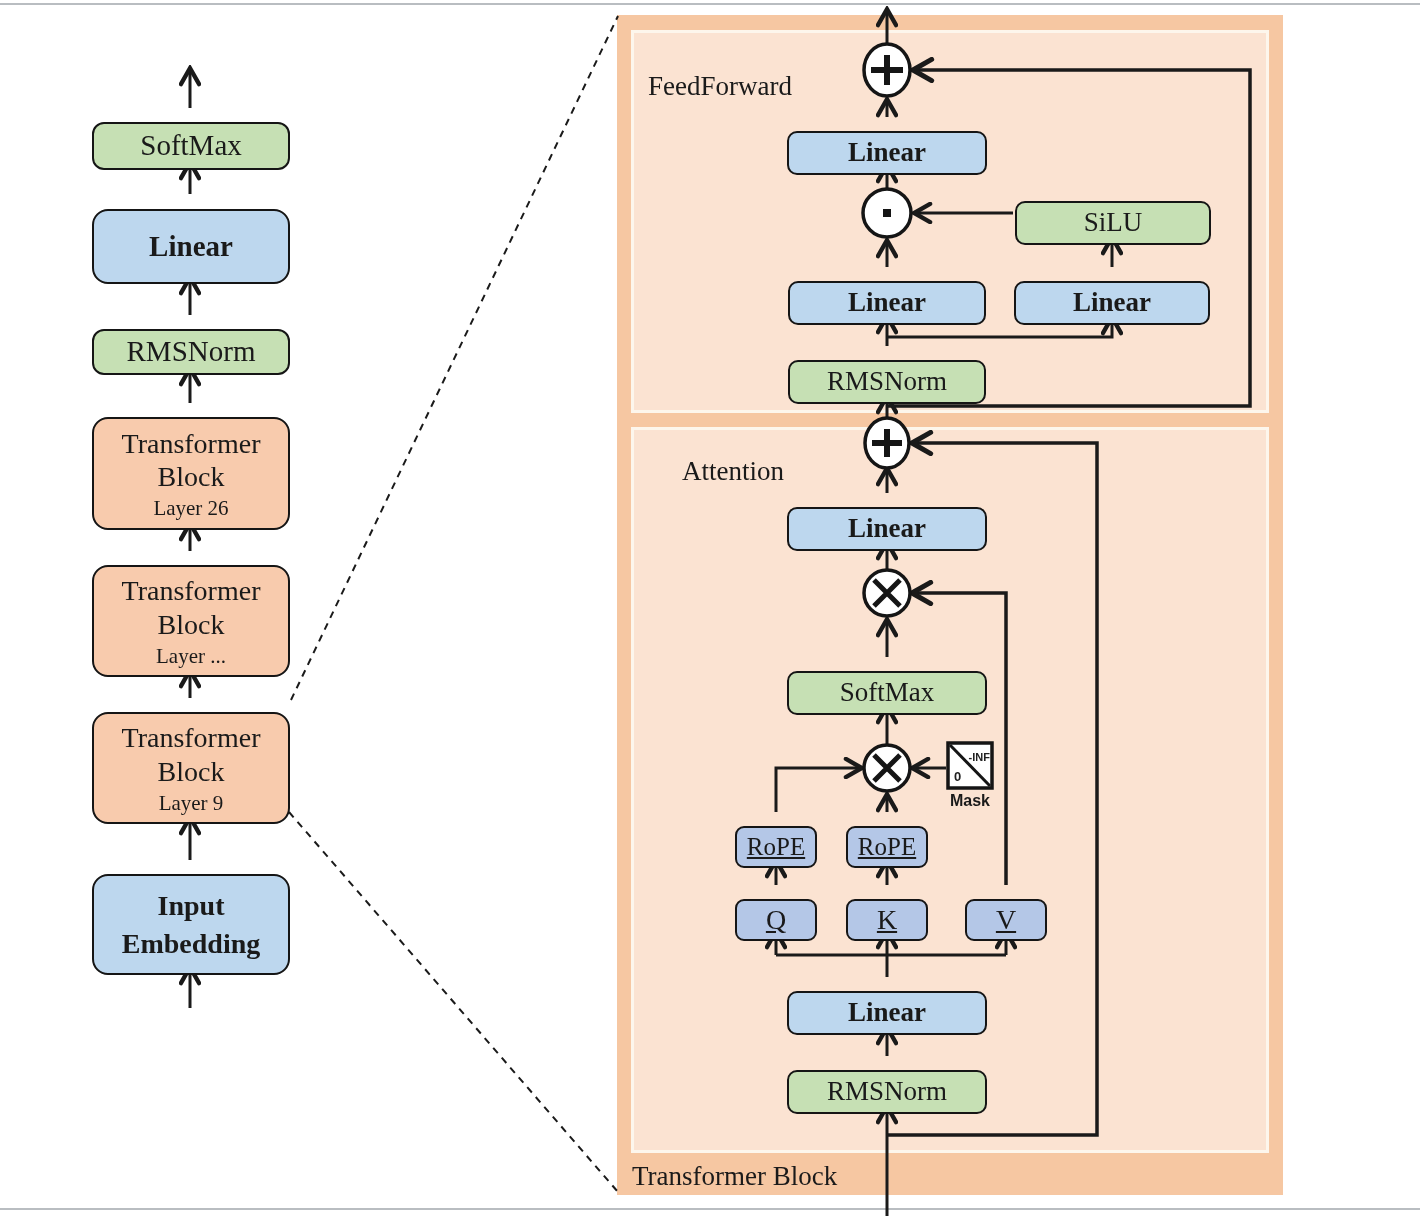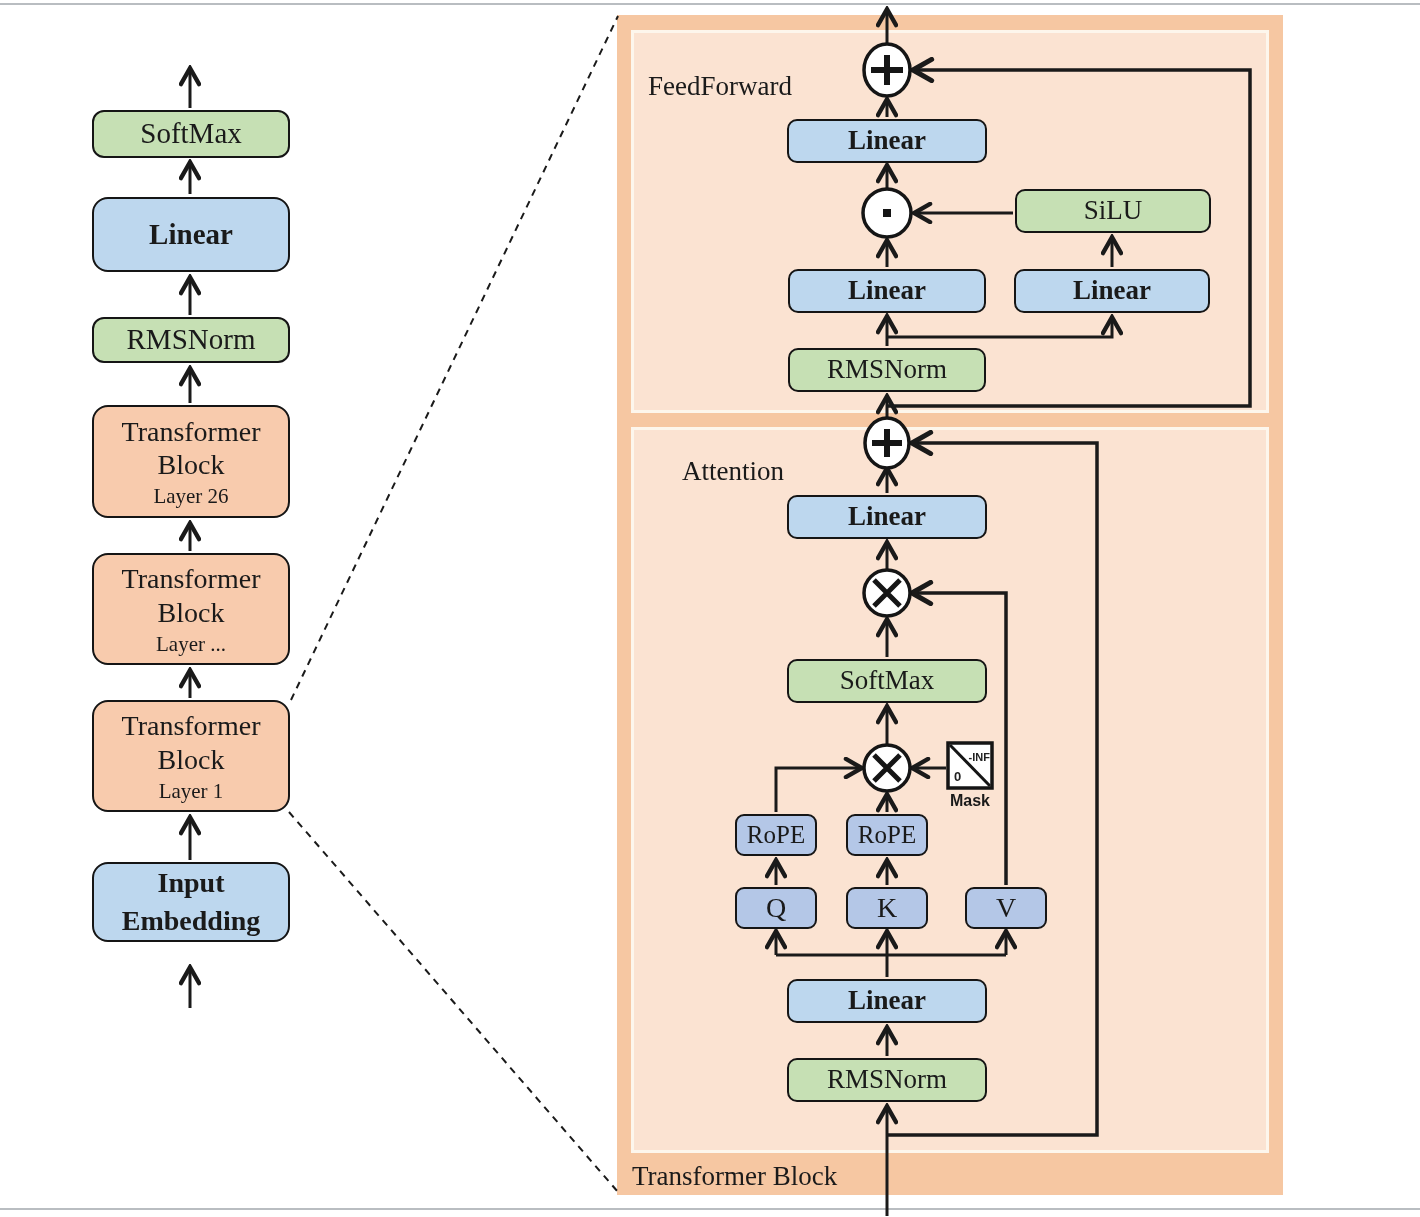--- a/index.html
+++ b/index.html
@@ -9,24 +9,24 @@
   .edge-line.top{top:3px;}
   .edge-line.bottom{top:1208px;}
   .panel{position:absolute;box-sizing:border-box;}
   .panel.outer{left:617px;top:15px;width:666px;height:1180px;background:var(--panel_outer,#f8cbad);}
   .panel.inner{background:var(--panel_inner,#fbe5d6);border:3px solid #fdf6ec;}
   .panel.inner.ff{left:631px;top:30px;width:638px;height:383px;}
   .panel.inner.attn{left:631px;top:427px;width:638px;height:726px;}
   svg.wires{position:absolute;left:0;top:0;}
   .box{position:absolute;box-sizing:border-box;border:2.5px solid #151515;
        display:flex;align-items:center;justify-content:center;flex-direction:column;
-       text-align:center;line-height:1.15;}
+       text-align:center;line-height:1.15;margin-top:12px;}
   .green{background:var(--green,#c6e0b4);}
   .blue{background:var(--blue,#bdd7ee);font-weight:bold;}
-  .peri{background:var(--blue_deep,#b4c7e7);}
+  .peri{background:var(--blue_deep,#b4c7e7);text-decoration:underline;}
   .orange{background:var(--orange,#f8cbad);}
   .r10{border-radius:10px;} .r12{border-radius:12px;} .r16{border-radius:16px;} .r9{border-radius:9px;}
   .fs-left{font-size:29px;}
   .fs-box{font-size:27px;}
   .fs-rope{font-size:25px;}
   .fs-qkv{font-size:28px;}
   .tblock .t{font-size:28px;line-height:1.2;}
   .tblock .s{font-size:21px;margin-top:2px;}
   .emb-label{font-size:28px;line-height:1.35;}
   .sec-label{position:absolute;font-size:27px;color:#1a1a1a;}
@@ -141,23 +141,23 @@
   <div class="box orange r16 tblock" style="left:92px;top:405px;width:198px;height:113px;">
     <div class="t">Transformer Block</div>
     <div class="s">Layer 26</div>
   </div>
   <div class="box orange r16 tblock" style="left:92px;top:553px;width:198px;height:112px;">
     <div class="t">Transformer Block</div>
     <div class="s">Layer ...</div>
   </div>
   <div class="box orange r16 tblock" style="left:92px;top:700px;width:198px;height:112px;">
     <div class="t">Transformer Block</div>
-    <div class="s">Layer 1</div>
-  </div>
-  <div class="box blue r16 emb-label" style="left:92px;top:862px;width:198px;height:80px;padding:13px 22px;">
+    <div class="s">Layer 9</div>
+  </div>
+  <div class="box blue r16 emb-label" style="left:92px;top:862px;width:198px;height:101px;padding:13px 22px;">
     <span>Input Embedding</span>
   </div>
 
   <div class="box blue r10 fs-box" style="left:787px;top:119px;width:200px;height:44px;">
     <span>Linear</span>
   </div>
   <div class="box green r10 fs-box" style="left:1015px;top:189px;width:196px;height:44px;">
     <span>SiLU</span>
   </div>
   <div class="box blue r10 fs-box" style="left:788px;top:269px;width:198px;height:44px;">

